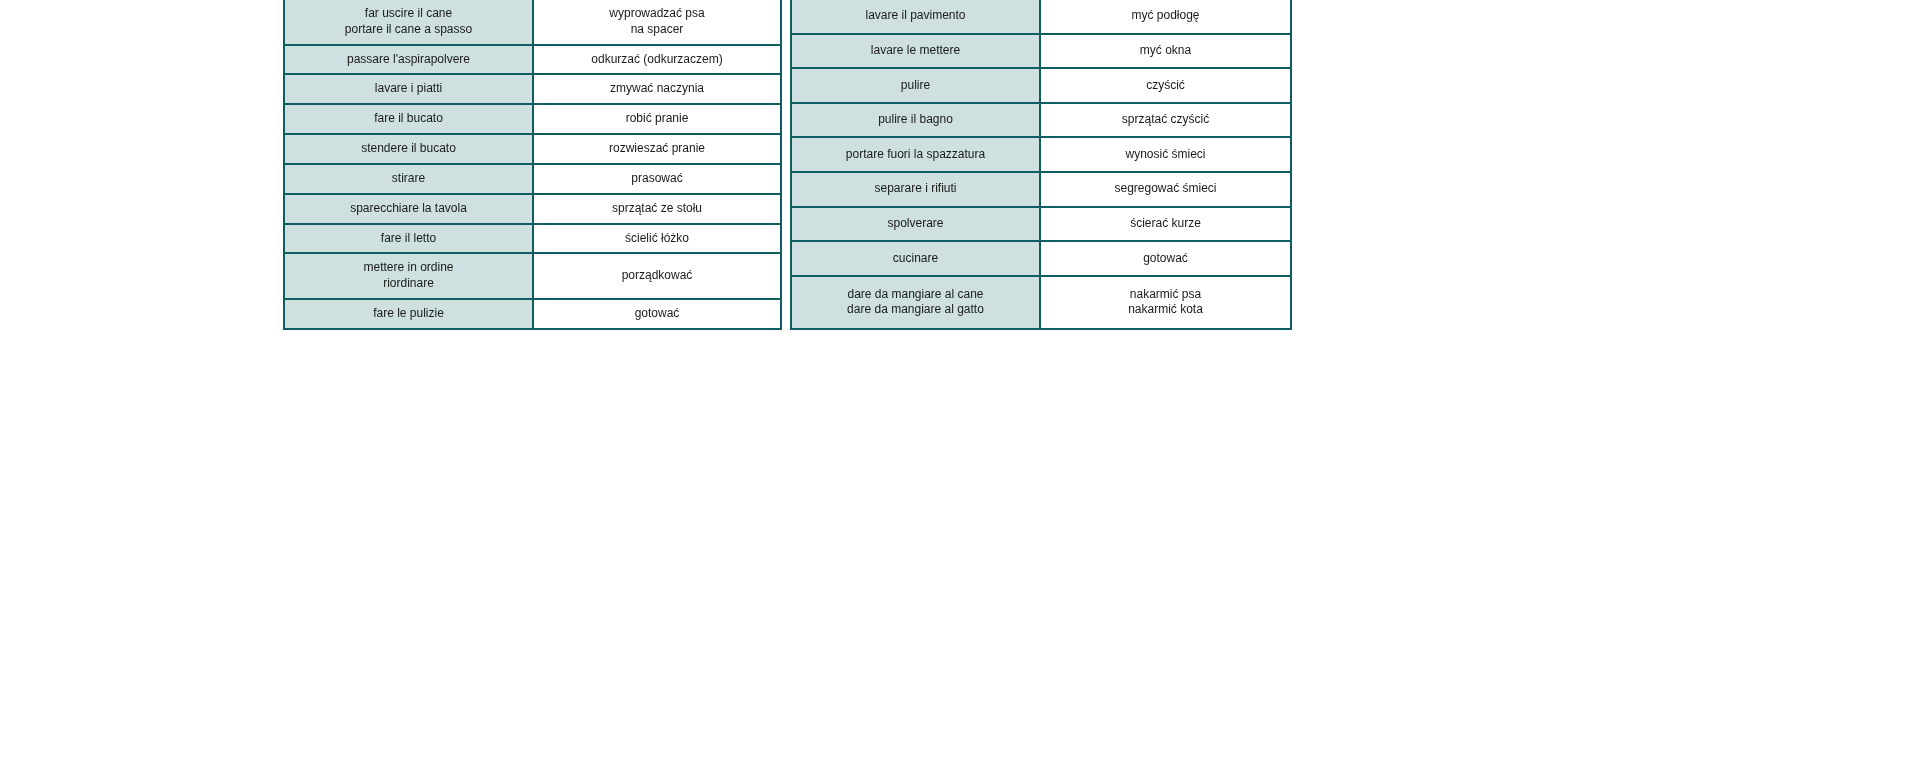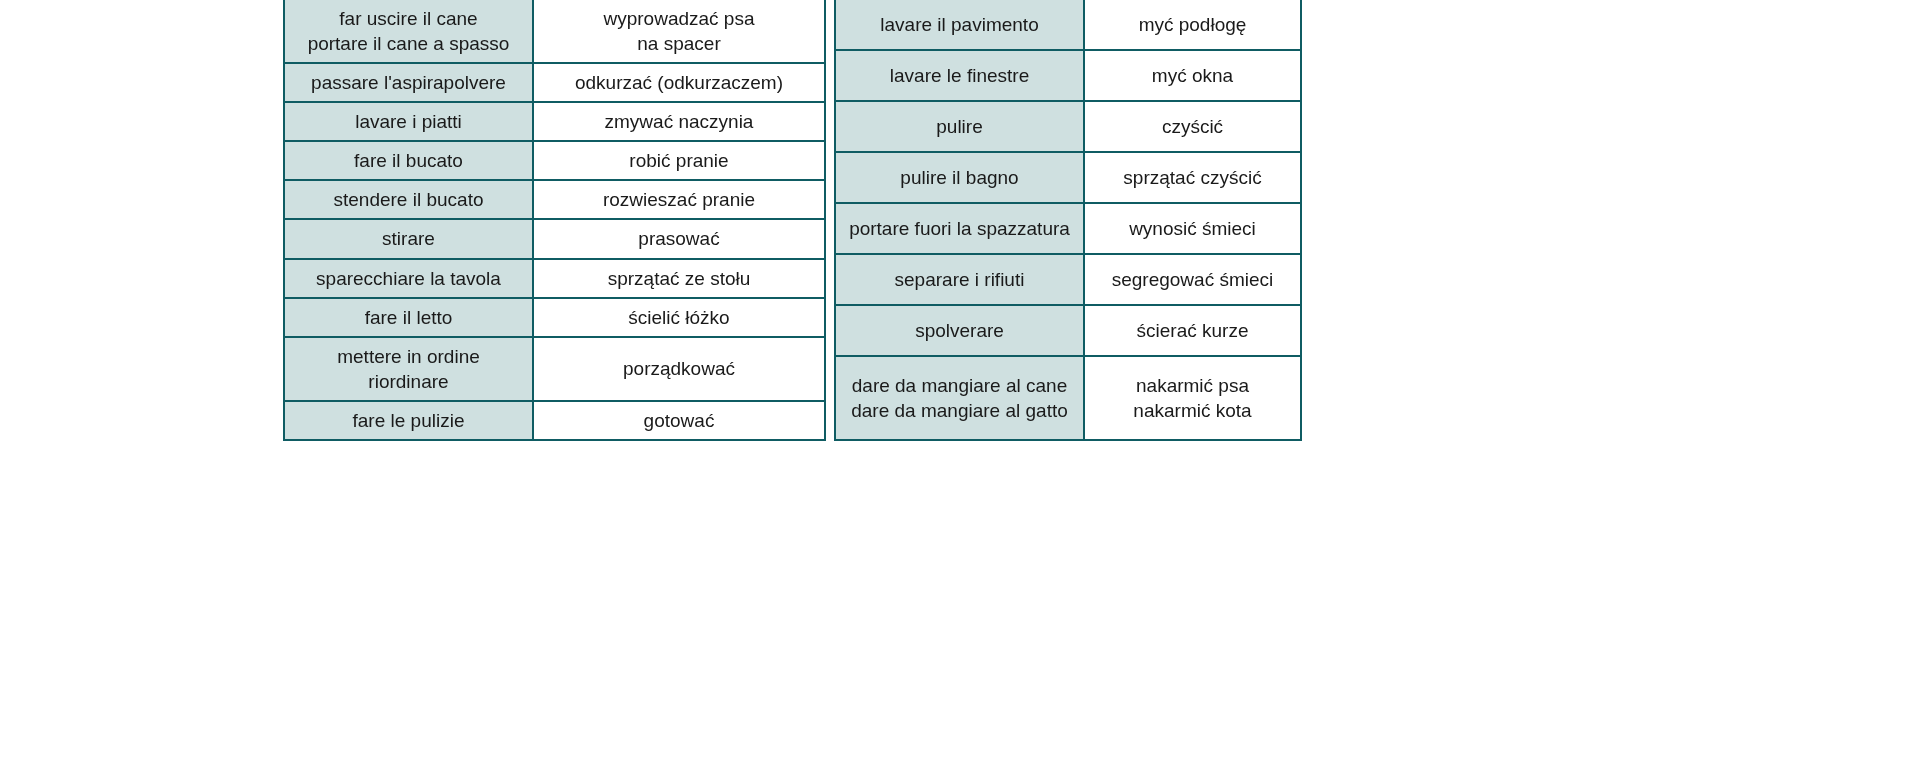--- a/index.html
+++ b/index.html
@@ -30,37 +30,37 @@
   }
   table.vocab {
     border-collapse: collapse;
     table-layout: fixed;
   }
   table.vocab td {
     border: 2px solid #116;
     border-color: #0f5c63;
     text-align: center;
     vertical-align: middle;
-    font-size: 19px;
+    font-size: 12px;
     line-height: 1.32;
     padding: 6px 8px;
     box-sizing: border-box;
   }
   td.it {
     background: #cfe0e0;
     width: 249px;
   }
   td.pl {
     background: #ffffff;
     width: 244px;
   }
   .left-table td.it { width: 249px; }
-  .left-table td.pl { width: 292px; }
+  .left-table td.pl { width: 248px; }
   .right-table td.it { width: 249px; }
-  .right-table td.pl { width: 217px; }
+  .right-table td.pl { width: 251px; }
   .cell-line { display: block; }
 </style>
 </head>
 <body>
 
 <div class="page">
   <div class="tables-wrap">
 
     <table class="vocab left-table">
       <tbody>
@@ -155,21 +155,21 @@
           <tr>
             <td class="it">
               <span class="cell-line">lavare il pavimento</span>
             </td>
             <td class="pl">
               <span class="cell-line">myć podłogę</span>
             </td>
           </tr>
           <tr>
             <td class="it">
-              <span class="cell-line">lavare le finestre</span>
+              <span class="cell-line">lavare le mettere</span>
             </td>
             <td class="pl">
               <span class="cell-line">myć okna</span>
             </td>
           </tr>
           <tr>
             <td class="it">
               <span class="cell-line">pulire</span>
             </td>
             <td class="pl">
@@ -199,20 +199,28 @@
             <td class="pl">
               <span class="cell-line">segregować śmieci</span>
             </td>
           </tr>
           <tr>
             <td class="it">
               <span class="cell-line">spolverare</span>
             </td>
             <td class="pl">
               <span class="cell-line">ścierać kurze</span>
+            </td>
+          </tr>
+          <tr>
+            <td class="it">
+              <span class="cell-line">cucinare</span>
+            </td>
+            <td class="pl">
+              <span class="cell-line">gotować</span>
             </td>
           </tr>
           <tr>
             <td class="it">
               <span class="cell-line">dare da mangiare al cane</span>
               <span class="cell-line">dare da mangiare al gatto</span>
             </td>
             <td class="pl">
               <span class="cell-line">nakarmić psa</span>
               <span class="cell-line">nakarmić kota</span>

